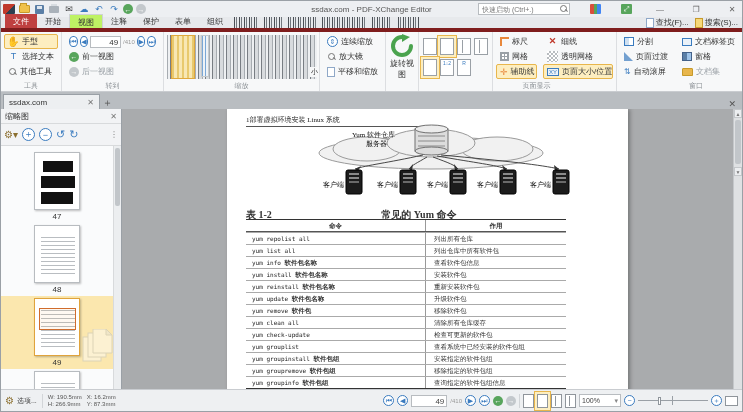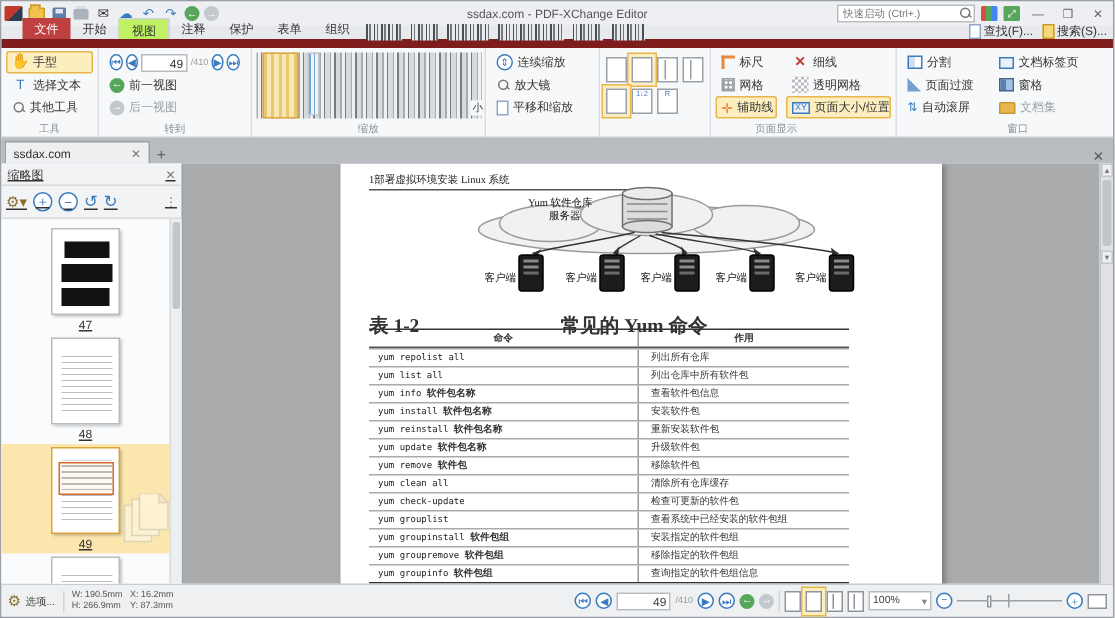--- a/index.html
+++ b/index.html
@@ -14,33 +14,33 @@
   .qat .ic { width:12px; height:11px; display:inline-flex; align-items:center; justify-content:center; font-size:9px; line-height:1; }
   .logo { width:12px; height:10px; background:linear-gradient(135deg,#c0392b 55%,#2c3e50 55%); border-radius:1px; }
   .folder { width:11px; height:8px; background:#f0c24b; border:1px solid #c79a2a; border-radius:1px; position:relative; }
   .folder:before { content:""; position:absolute; top:-3px; left:0; width:5px; height:2px; background:#f0c24b; border:1px solid #c79a2a; border-bottom:none; }
   .floppy { width:9px; height:9px; background:#5b7fa6; border-radius:1px; position:relative; }
   .floppy:before { content:""; position:absolute; top:1px; left:2px; width:5px; height:3px; background:#dfe6ee; }
   .printer { width:10px; height:7px; background:#aab2ba; border-radius:1px; position:relative; }
   .printer:before { content:""; position:absolute; top:-2px; left:2px; width:6px; height:2px; background:#d7dce1; }
   .blue { color:#3a7bbf; }
   .title-text { position:absolute; left:0; right:0; text-align:center; font-size:8px; color:#555; pointer-events:none; }
-  .tb-right { margin-left:auto; display:flex; align-items:center; gap:4px; }
+  .tb-right { margin-left:auto; display:flex; align-items:center; gap:20px; }
   .qsearch { width:92px; height:12px; border:1px solid #b8bcc0; background:#fff; font-size:7px; padding:0 12px 0 3px; color:#888; }
   .qsearch-wrap { position:relative; }
   .qsearch-wrap .mag { position:absolute; right:2px; top:1px; }
   .mag { width:9px; height:9px; display:inline-block; position:relative; }
   .mag:before { content:""; position:absolute; left:1px; top:1px; width:5px; height:5px; border:1px solid #777; border-radius:50%; }
   .mag:after { content:""; position:absolute; left:6px; top:6px; width:3px; height:1px; background:#777; transform:rotate(45deg); }
   .mini-color { width:11px; height:10px; background:linear-gradient(90deg,#d94f3d 33%,#58a55c 33% 66%,#4285f4 66%); border-radius:1px; }
   .fullscr { width:11px; height:10px; background:#58a55c; border-radius:1px; color:#fff; font-size:7px; display:flex; align-items:center; justify-content:center; }
   .winbtn { width:16px; height:12px; display:flex; align-items:center; justify-content:center; color:#666; font-size:8px; }
 
   
-  .tabrow { height:15px; background:#e7e9ec; display:flex; align-items:flex-end; padding-left:14px; position:relative; border-bottom:6px solid #7f1d1d; }
+  .tabrow { height:15px; background:#e7e9ec; display:flex; align-items:flex-end; padding-left:4px; position:relative; border-bottom:4px solid #7f1d1d; }
   .mtab { padding:2px 8px; font-size:8px; color:#333; height:14px; }
   .mtab.file { background:#bf4040; color:#fff; }
   .mtab.active { background:#bef264; border:1px solid #cfd2d5; border-bottom:none; }
   .gtab { height:11px; margin:0 3px 1px; align-self:center;
     background:repeating-linear-gradient(90deg,#4a4f55 0 1px,#e7e9ec 1px 2px,#73787e 2px 3px,#e7e9ec 3px 5px); }
   .tabrow-right { margin-left:auto; display:flex; align-items:center; gap:6px; padding-right:4px;margin-top:41px; }
   .trbtn { display:flex; align-items:center; gap:2px; font-size:8px; color:#333; }
   .docico { width:8px; height:10px; background:#fff; border:1px solid #8fa8c8; position:relative; }
   .docico.y { border-color:#c79a2a; background:#f6d879; }
 
@@ -85,21 +85,21 @@
   .caseic { width:11px; height:8px; background:#e8b64c; border:1px solid #c79a2a; border-radius:1px 1px 0 0; }
 
   
   .doctabs { height:17px; background:#b9bdc1; display:flex; align-items:flex-end; padding:2px 2px 0; }
   .dtab { height:15px; background:#edeff1; border:1px solid #9aa0a6; border-bottom:none; display:flex; align-items:center; gap:14px; padding:0 5px; font-size:8px; width:97px; }
   .dtab .x { color:#777; font-size:8px; margin-left:auto; }
   .plus { width:15px; height:13px; display:flex; align-items:center; justify-content:center; color:#555; font-size:10px; }
   .dt-x { margin-left:auto; color:#555; font-size:9px; padding:0 4px; }
 
   
-  .main { flex:1; display:flex; min-height:0;text-decoration:underline; }
+  .main { flex:1; display:flex; min-height:0; }
 
   
   .panel { width:121px; background:#f2f3f5; border-right:1px solid #9aa0a6; display:flex; flex-direction:column; }
   .phead { height:15px; display:flex; align-items:center; padding:0 4px; font-size:8px; color:#333; border-bottom:1px solid #d8dadc; }
   .phead .x { margin-left:auto; color:#777; }
   .ptools { height:22px; display:flex; align-items:center; gap:4px; padding:0 3px; border-bottom:1px solid #d8dadc; }
   .gear { color:#8b6f2f; font-size:10px; }
   .ptools .circ { width:13px; height:13px; font-size:9px; }
   .rot { color:#3a7bbf; font-size:11px; position:relative; }
   .thumbzone { flex:1; position:relative; background:#fafbfc; overflow:hidden; display:flex; }
@@ -120,21 +120,21 @@
   .pscroll { width:8px; background:#eceef0; border-left:1px solid #d8dadc; position:relative; }
   .pscroll .thumb { position:absolute; top:2px; left:1px; width:5px; height:58px; background:#c2c6ca; border-radius:2px; }
   .pfoot { height:15px; background:#fff; border-top:1px solid #d8dadc; font-size:7.5px; display:flex; align-items:center; padding:0 3px; color:#222; font-weight:bold; white-space:nowrap; overflow:hidden; }
 
   
   .canvas { flex:1; background:#a9abad; position:relative; overflow:hidden; }
   .page { position:absolute; left:105px; top:0; width:401px; height:290px; background:#fff; box-shadow:2px 0 4px rgba(0,0,0,.3); font-family:"Liberation Serif", serif; }
   .runhead { position:absolute; left:19px; top:6px; font-size:7px; color:#222; border-bottom:1px solid #555; padding-bottom:1px; width:180px; white-space:nowrap; }
   .figsvg { position:absolute; left:0; top:14px; }
   .figcap { position:absolute; left:0; top:86px; width:401px; text-align:center; font-size:7px; color:#111; }
-  .tbl-title { position:absolute; left:19px; top:99px; width:320px; font-size:13px; font-weight:bold; display:flex; }
+  .tbl-title { position:absolute; left:19px; top:99px; width:320px; font-size:10px; font-weight:bold; display:flex; }
   .tbl-title .tt { flex:1; text-align:center; }
   .ytable { position:absolute; left:19px; top:110px; width:320px; border-top:1.5px solid #333; border-bottom:1.5px solid #333; font-size:6.5px; }
   .yrow { display:flex; height:12px; line-height:11px; border-top:1px solid #aaa; }
   .yrow.hdr { border-top:none; border-bottom:1px solid #555; font-weight:bold; height:12px; }
   .yrow.hdr .c1, .yrow.hdr .c2 { text-align:center; padding-left:0; }
   .c1 { width:180px; border-right:1px solid #999; padding-left:6px; overflow:hidden; white-space:nowrap; }
   .c2 { flex:1; padding-left:8px; overflow:hidden; white-space:nowrap; }
   .mono { font-family:"DejaVu Sans Mono", monospace; font-size:6px; color:#222; }
   .barg { font-weight:bold; }
 
@@ -282,20 +282,29 @@
       <div class="rbtn">
         <span class="mag"></span>
         <span>放大镜</span>
       </div>
       <div class="rbtn">
         <span class="docico"></span>
         <span>平移和缩放</span>
       </div>
     </div>
 
+    <div class="rgroup bigbtn">
+      <div style="text-align:center">
+        <svg class="rot-svg" width="24" height="24" viewBox="0 0 24 24">
+          <path d="M12 3 a9 9 0 1 0 9 9" fill="none" stroke="#4aa34e" stroke-width="4" stroke-linecap="round"></path>
+          <polygon points="12,0 20,3 12,8" fill="#4aa34e"></polygon>
+        </svg>
+        <div>旋转视图</div>
+      </div>
+    </div>
 
     <div class="rgroup" style="width:74px">
       <div class="pgicons">
         <span class="pgi"></span>
         <span class="pgi hl2"></span>
         <span class="pgi two"></span>
         <span class="pgi two"></span>
         <span class="pgi hl2"></span>
         <span class="pgi" style="font-size:5px;text-align:center;color:#3a7bbf">1↓2</span>
         <span class="pgi" style="font-size:5px;text-align:center;color:#3a7bbf">R</span>

